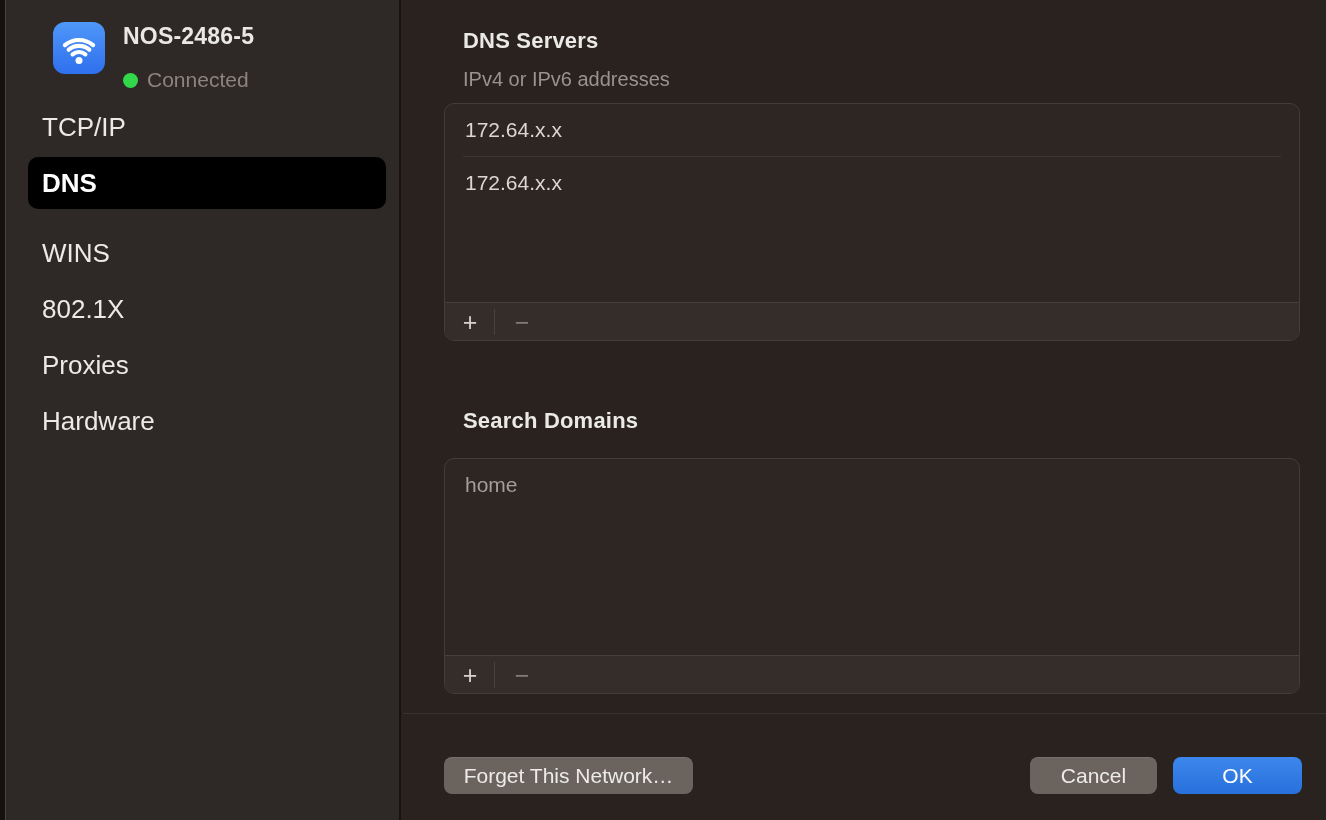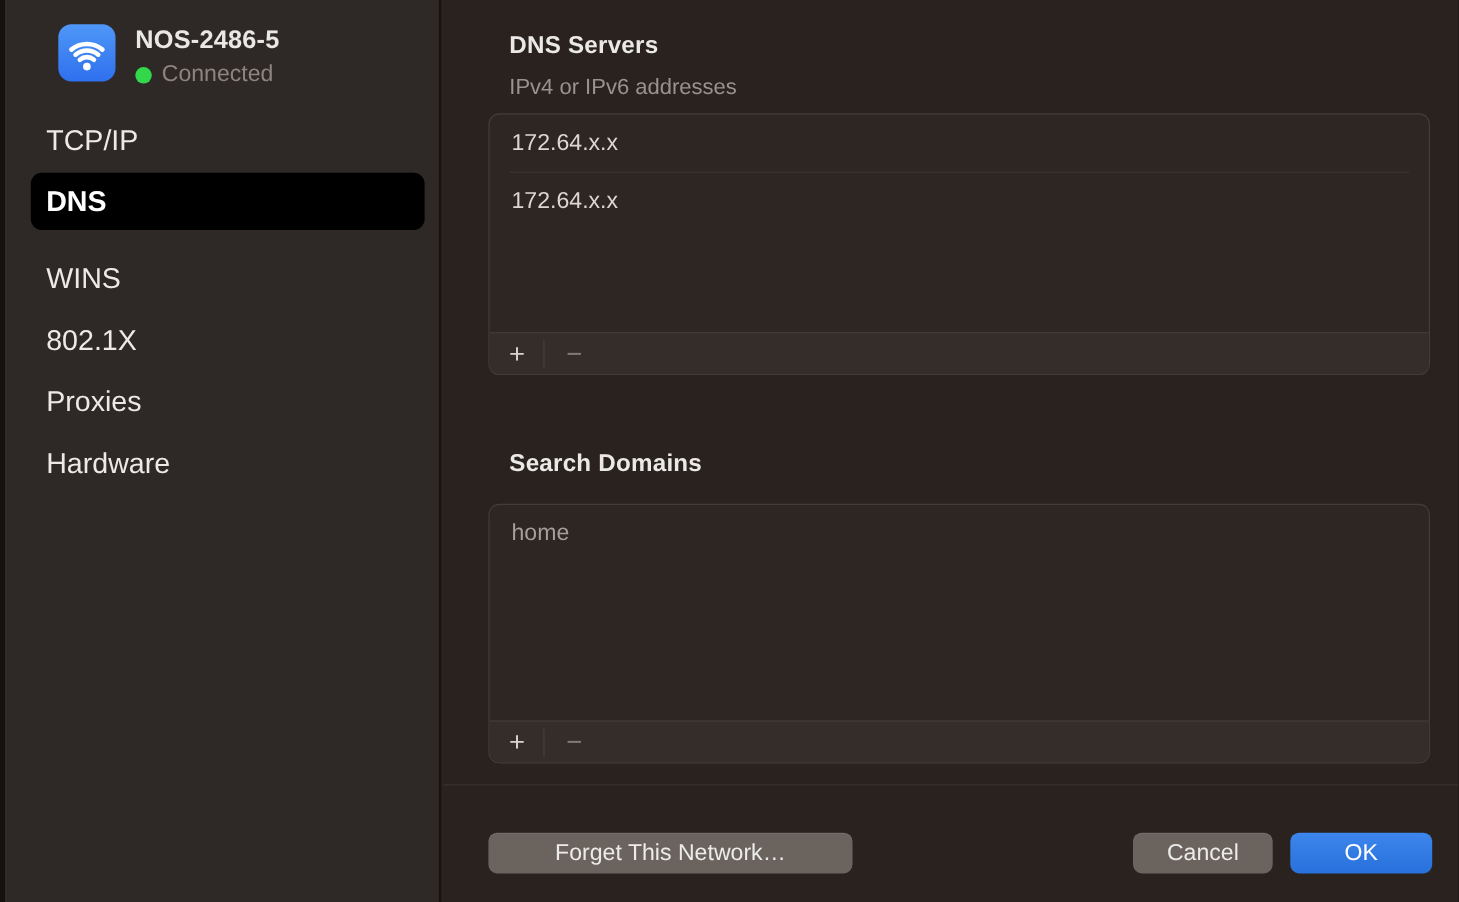--- a/index.html
+++ b/index.html
@@ -10,21 +10,21 @@
     -webkit-font-smoothing:antialiased;
   }
   
   .left-edge{position:absolute;left:0;top:0;width:5px;height:820px;background:#141110;border-right:1px solid #4a433e;}
   
   .sidebar{position:absolute;left:6px;top:0;width:395px;height:820px;background:#2e2927;border-right:2px solid #171311;box-sizing:border-box;}
   .net-header{position:absolute;left:27px;top:22px;height:52px;display:flex;align-items:flex-start;padding-left:20px;}
   .wifi-badge{width:52px;height:52px;border-radius:12px;background:linear-gradient(180deg,#4f97f8 0%,#2f70ee 100%);display:flex;align-items:center;justify-content:center;flex:0 0 auto;}
   .net-meta{margin-left:18px;}
   .net-title{font-size:23px;font-weight:600;color:#eae8e6;line-height:26px;margin-top:1px;letter-spacing:.2px;}
-  .net-status{display:flex;align-items:center;margin-top:7px;}
+  .net-status{display:flex;align-items:center;margin-top:19px;}
   .status-dot{width:15px;height:15px;border-radius:50%;background:#32d74b;flex:0 0 auto;}
   .status-text{margin-left:9px;font-size:21px;color:#8b847f;}
   .side-list{position:absolute;left:0;top:99px;width:100%;}
   .side-item{height:56px;display:flex;align-items:center;padding-left:36px;box-sizing:border-box;font-size:26px;color:#ece9e6;}
   .side-item.selected{margin:2px 13px 16px 22px;height:52px;padding-left:14px;border-radius:10px;background:#000000;color:#ffffff;font-weight:bold;}
   
   .main{position:absolute;left:403px;top:0;width:923px;height:820px;}
   .section-heading{font-size:22px;font-weight:700;color:#ebe9e7;letter-spacing:.2px;}
   .section-sub{font-size:20px;color:#9a938d;margin-top:14px;}
   .head1{position:absolute;left:60px;top:28px;}
@@ -37,21 +37,21 @@
   .lb-divider{height:1px;background:#3f3631;margin:0 18px;}
   .lb-footer{position:absolute;left:0;right:0;bottom:0;height:38px;background:#352d29;border-top:1px solid #473e38;display:flex;align-items:center;box-sizing:border-box;}
   .lb-btn{width:34px;text-align:center;font-size:25px;line-height:36px;cursor:default;user-select:none;}
   .plus{color:#d6d2cf;margin-left:8px;}
   .minus{color:#837c76;margin-left:10px;}
   .lb-sep{width:1px;height:26px;background:#4a413c;margin-left:7px;}
   .panel-hr{position:absolute;left:0;top:713px;width:923px;height:1px;background:#3a322d;}
   
   .btn{position:absolute;top:757px;height:37px;border-radius:8px;border:none;font-family:inherit;font-size:21px;display:flex;align-items:center;justify-content:center;box-sizing:border-box;}
   .btn-gray{background:#6b645e;color:#edebe9;box-shadow:inset 0 1px 0 rgba(255,255,255,.08);}
-  .btn-forget{left:41px;width:331px;text-align:center;}
+  .btn-forget{left:41px;width:249px;text-align:center;}
   .btn-cancel{right:169px;width:127px;}
   .btn-ok{right:24px;width:129px;background:linear-gradient(180deg,#3c86ec 0%,#2871dc 100%);color:#ffffff;}
 </style>
 </head>
 <body>
 
 <div class="screen">
 
   <div class="left-edge"></div>
 

